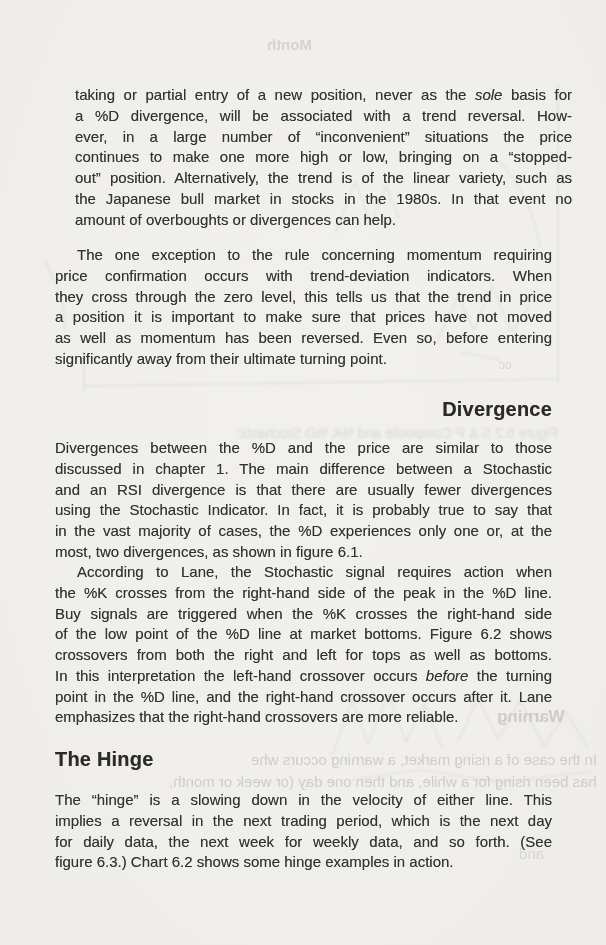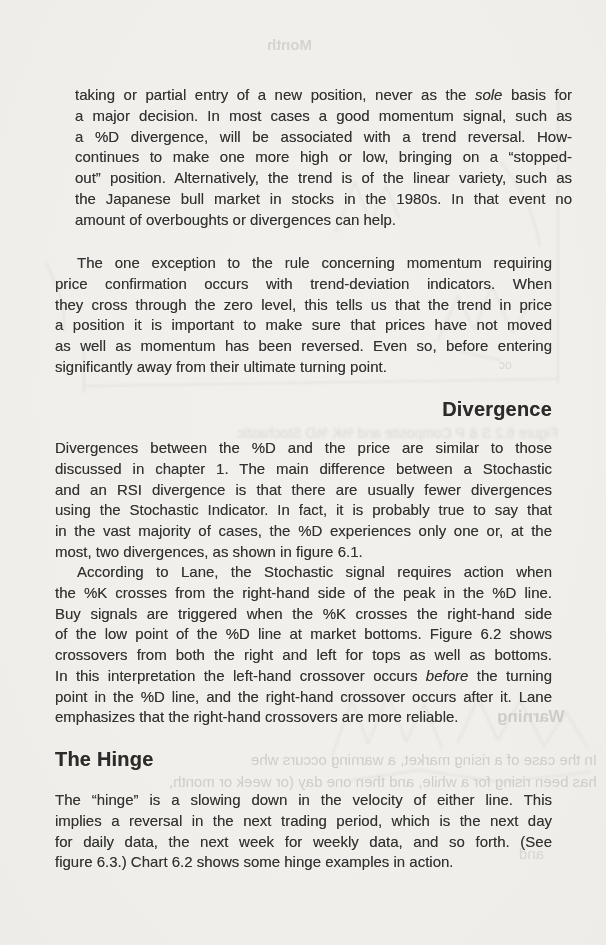--- a/index.html
+++ b/index.html
@@ -79,28 +79,28 @@
   <div class="bleed bold bleed-warning">Warning</div>
   <div class="bleed bleed-wline1">In the case of a rising market, a warning occurs whe</div>
   <div class="bleed bleed-wline2">has been rising for a while, and then one day (or week or month,</div>
   <div class="bleed bleed-and">and</div>
   <div class="bleed bleed-oc">oc</div>
 
 
   <div class="content">
       <div class="para" style="top: 85px; margin-left: 20px;">
         <div class="line"><span>taking or partial entry of a new position, never as the </span><span class="it">sole</span><span> basis for</span></div>
-        <div class="line"><span>a major decision. In most cases a good momentum signal, such as</span></div>
         <div class="line"><span>a %D divergence, will be associated with a trend reversal. How-</span></div>
+        <div class="line"><span>ever, in a large number of “inconvenient” situations the price</span></div>
         <div class="line"><span>continues to make one more high or low, bringing on a “stopped-</span></div>
         <div class="line"><span>out” position. Alternatively, the trend is of the linear variety, such as</span></div>
         <div class="line"><span>the Japanese bull market in stocks in the 1980s. In that event no</span></div>
         <div class="line last"><span>amount of overboughts or divergences can help.</span></div>
       </div>
-      <div class="para" style="top: 253px;">
+      <div class="para" style="top: 245px;">
         <div class="line indent"><span>The one exception to the rule concerning momentum requiring</span></div>
         <div class="line"><span>price confirmation occurs with trend-deviation indicators. When</span></div>
         <div class="line"><span>they cross through the zero level, this tells us that the trend in price</span></div>
         <div class="line"><span>a position it is important to make sure that prices have not moved</span></div>
         <div class="line"><span>as well as momentum has been reversed. Even so, before entering</span></div>
         <div class="line last"><span>significantly away from their ultimate turning point.</span></div>
       </div>
       <div class="heading" style="top: 398px; text-align: right;">Divergence</div>
       <div class="para" style="top: 438px;">
         <div class="line"><span>Divergences between the %D and the price are similar to those</span></div>

